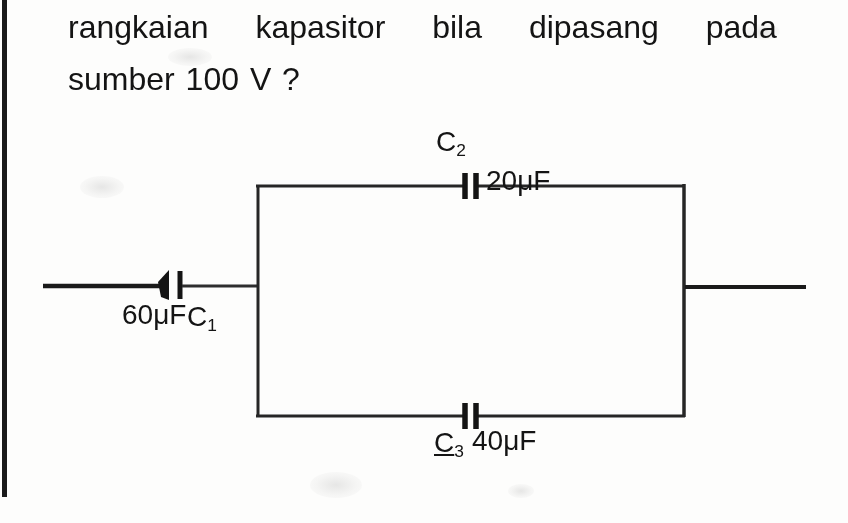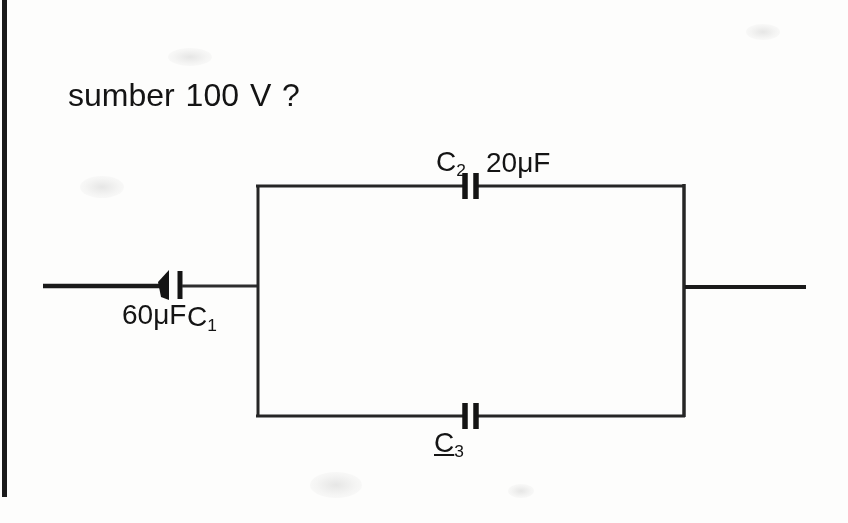--- a/index.html
+++ b/index.html
@@ -30,21 +30,21 @@
     font-size: 32px;
     line-height: 1.1;
     color: #141414;
     white-space: nowrap;
   }
   .q1 {
     top: 10px;
     word-spacing: 38px;
   }
   .q2 {
-    top: 78px;
+    top: 62px;
     word-spacing: 2px;
   }
   .circuit-svg {
     position: absolute;
     left: 0;
     top: 0;
     width: 848px;
     height: 523px;
   }
   .clabel {
@@ -72,20 +72,21 @@
 <div class="page">
 
   <div class="page-border"></div>
 
   <div class="smudge" style="left:80px; top:176px; width:44px; height:22px;"></div>
   <div class="smudge" style="left:168px; top:48px; width:44px; height:18px;"></div>
   <div class="smudge" style="left:310px; top:472px; width:52px; height:26px;"></div>
   <div class="smudge" style="left:746px; top:24px; width:34px; height:16px;"></div>
   <div class="smudge" style="left:508px; top:484px; width:26px; height:14px;"></div>
 
+  <div class="q-line q1">rangkaian kapasitor bila dipasang pada</div>
   <div class="q-line q2">sumber 100 V ?</div>
 
   <svg class="circuit-svg" viewBox="0 0 848 523" aria-hidden="true">
 
     <line x1="43" y1="286" x2="161" y2="286" stroke="#1a1a1a" stroke-width="4.5"></line>
 
     <polygon points="158,282 169,270 169,300 161,297" fill="#141414"></polygon>
     <line x1="180" y1="271" x2="180" y2="299" stroke="#141414" stroke-width="5"></line>
 
     <line x1="182" y1="286" x2="258" y2="286" stroke="#2e2e2e" stroke-width="3"></line>
@@ -102,18 +103,19 @@
 
     <line x1="465" y1="403" x2="465" y2="429" stroke="#141414" stroke-width="5.5"></line>
     <line x1="476" y1="403" x2="476" y2="429" stroke="#141414" stroke-width="5.5"></line>
 
     <line x1="685" y1="287" x2="806" y2="287" stroke="#1a1a1a" stroke-width="4"></line>
   </svg>
 
   <div class="clabel" style="left:122px; top:301px;">60μF</div>
   <div class="clabel" style="left:187px; top:303px;"><span>C</span><sub>1</sub></div>
 
-  <div class="clabel" style="left:436px; top:148px;text-align:center;"><span>C</span><sub>2</sub></div>
-  <div class="clabel" style="left:486px; top:149px;">20μF</div>
+  <div class="clabel" style="left:436px; top:128px;text-align:center;"><span>C</span><sub>2</sub></div>
+  <div class="clabel" style="left:486px; top:167px;">20μF</div>
 
   <div class="clabel" style="left:434px; top:429px;text-decoration:underline;"><span>C</span><sub>3</sub></div>
+  <div class="clabel" style="left:472px; top:427px;">40μF</div>
 
 </div>
 
 </body></html>

